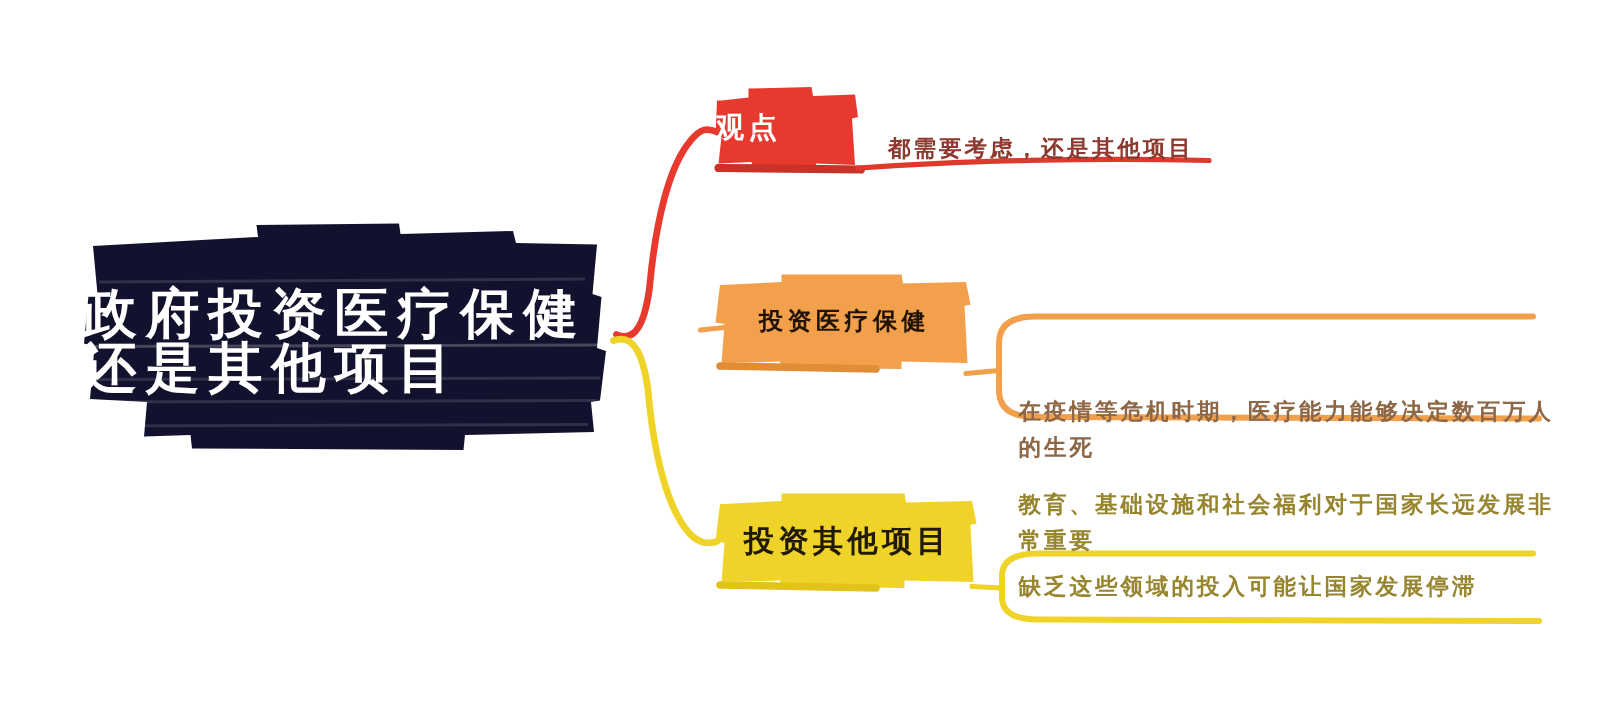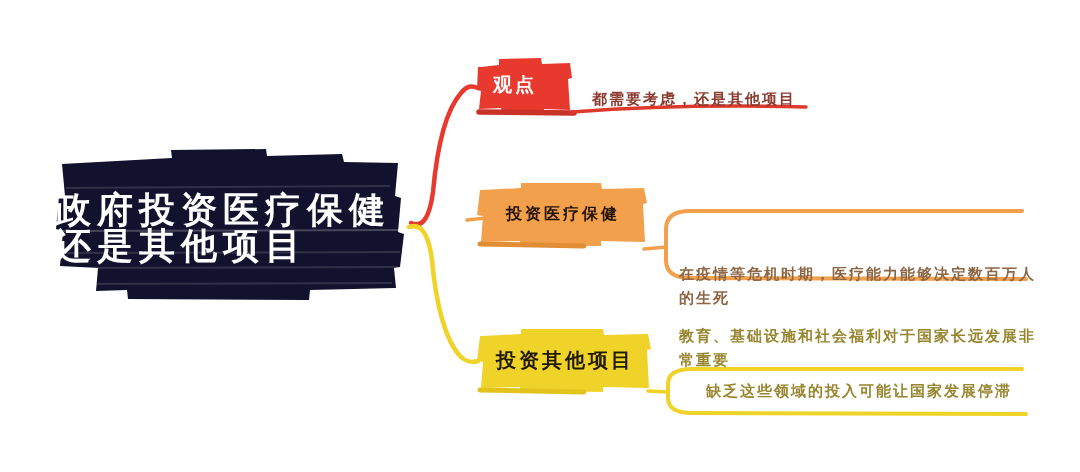--- a/index.html
+++ b/index.html
@@ -18,38 +18,38 @@
     color:#ffffff;
     font-size:36px;font-weight:700;
     letter-spacing:6px;line-height:36px;
     white-space:pre-line;
   }
   
   .node-label{
     display:flex;align-items:center;justify-content:center;
     font-weight:700;letter-spacing:3px;
   }
-  .node-viewpoint{left:468px;top:60px;width:94px;height:50px;
+  .node-viewpoint{left:452px;top:60px;width:94px;height:50px;
     color:#ffffff;font-size:19px;}
   .node-healthcare{left:478px;top:184px;width:170px;height:60px;
     color:#221204;font-size:16px;}
   .node-other{left:478px;top:330px;width:174px;height:60px;
     color:#201a04;font-size:20px;}
   
   .child{
     font-size:15px;font-weight:600;
     letter-spacing:2px;line-height:24px;
   }
   .child-red{left:592px;top:87px;white-space:nowrap;color:#8C3A30;}
   .child-orange{color:#8D6746;width:368px;}
   .child-orange.c1{left:679px;top:159px;}
   .child-orange.c2{left:679px;top:230px;margin-top:32px;}
   .child-yellow{color:#97862F;width:368px;}
   .child-yellow.c1{left:679px;top:324px;}
-  .child-yellow.c2{left:679px;top:379px;white-space:nowrap;margin-left:27px;}
+  .child-yellow.c2{left:679px;top:379px;white-space:nowrap;}
 </style>
 </head>
 <body>
 
 <div class="canvas">
 
   <svg class="layer" width="1080" height="472" viewBox="0 0 1080 472">
 
     <path d="M80,163 L172,158 L171,150 L266,149 L267,156 L342,154 L344,162 L398,163
          L395,196 L401,198 L398,232 L404,234 L400,267 L394,268 L396,288

